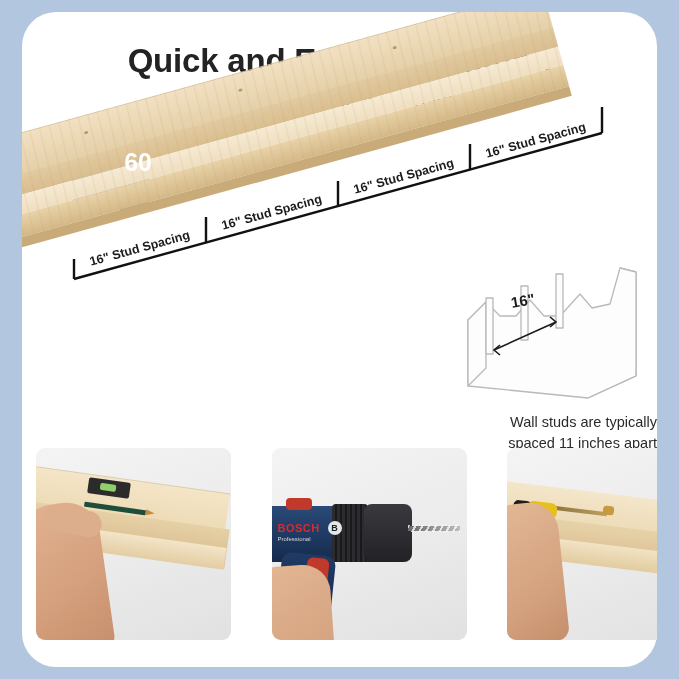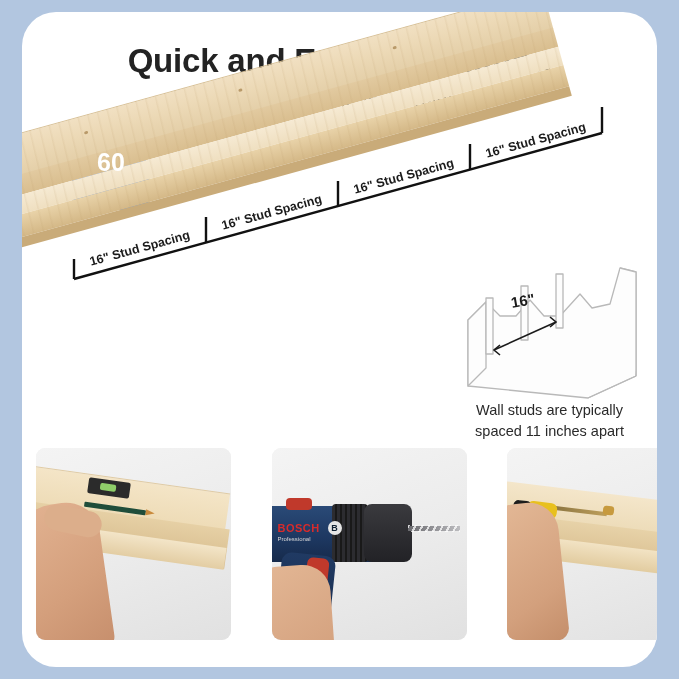--- a/index.html
+++ b/index.html
@@ -40,21 +40,21 @@
     position:absolute;left:2px;top:18px;width:78px;height:72px;
     background:#7f9fd4;
     border-radius:40px 40px 12px 12px/54px 54px 12px 12px;
     clip-path:polygon(30% 0%,70% 0%,100% 100%,0% 100%);
   }
   .weight-badge .body2{
     position:absolute;left:2px;top:22px;width:78px;height:68px;
     background:#7f9fd4;border-radius:34px 34px 13px 13px;
   }
   .weight-badge .txt{
-    position:absolute;left:0;top:30px;width:82px;text-align:center;
+    position:absolute;left:0;top:30px;width:82px;text-align:right;
     color:#ffffff;font-weight:bold;line-height:1.02;z-index:3;
   }
   .weight-badge .n{display:block;font-size:25px;}
   .weight-badge .u{display:block;font-size:24px;}
 
   
   .shelf-wrap{position:absolute;left:0;top:95px;width:635px;height:280px;}
   .shelf{
     position:absolute;left:-5px;top:34px;width:600px;height:200px;
     transform:rotate(-15.4deg);transform-origin:0 100%;
@@ -98,22 +98,22 @@
   
   .dimline{position:absolute;left:0;top:95px;width:635px;height:230px;}
   .dim-label{
     position:absolute;font-size:12.5px;font-weight:bold;color:#1b1b1b;
     white-space:nowrap;transform-origin:0 50%;
   }
 
   
   .stud-diagram{position:absolute;left:438px;top:252px;width:185px;height:135px;}
   .stud-caption{
-    position:absolute;left:420px;top:388px;width:215px;
-    text-align:center;font-size:14.5px;color:#2a2a2a;line-height:1.45;
+    position:absolute;left:420px;top:400px;width:215px;
+    text-align:right;font-size:14.5px;color:#2a2a2a;line-height:1.45;
   }
 
   
   .photos{position:absolute;left:14px;top:436px;width:666px;height:195px;
     display:flex;justify-content:space-between;}
   .photo{
     position:relative;width:195px;height:192px;border-radius:9px;
     overflow:hidden;background:#f2f2f2;
   }
   .ph-wall{position:absolute;inset:0;

